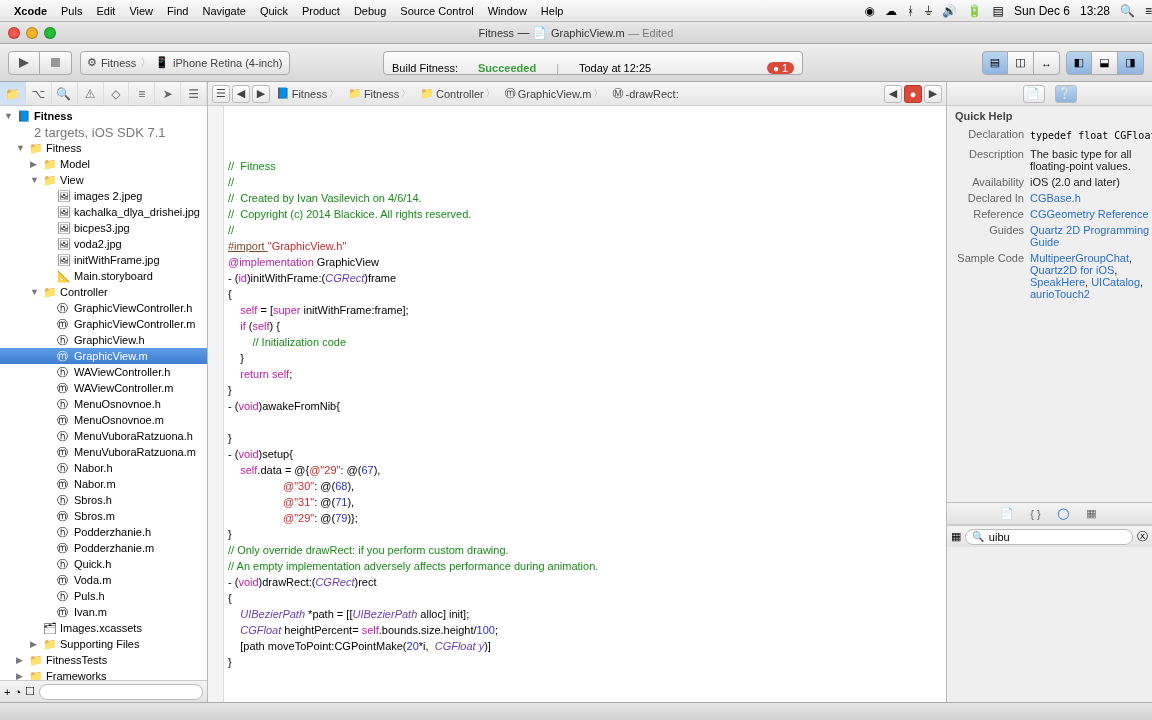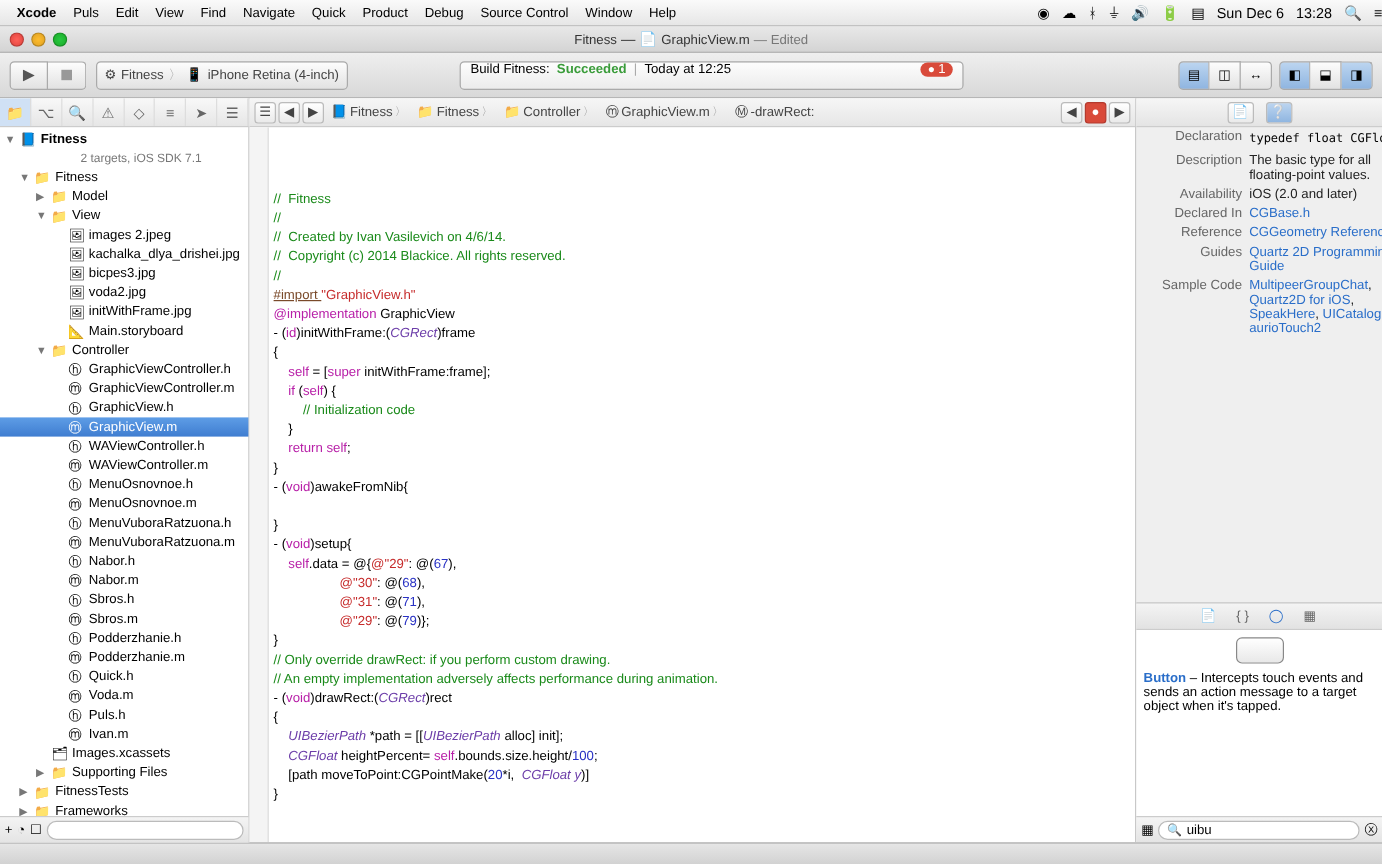--- a/index.html
+++ b/index.html
@@ -22,21 +22,21 @@
 .titlebar .title .sub { color:#777; }
 
 
 .toolbar { height:38px; background:linear-gradient(#efefef,#d8d8d8); border-bottom:1px solid #aaa; display:flex; align-items:center; padding:0 8px; gap:8px; }
 .runstop { display:flex; }
 .runstop .btn { width:32px; height:24px; background:linear-gradient(#fdfdfd,#e2e2e2); border:1px solid #aaa; display:flex; align-items:center; justify-content:center; }
 .runstop .btn:first-child{border-radius:4px 0 0 4px;}
 .runstop .btn:last-child{border-radius:0 4px 4px 0; border-left:none;}
 .scheme { height:24px; background:linear-gradient(#fdfdfd,#e2e2e2); border:1px solid #aaa; border-radius:4px; display:flex; align-items:center; padding:0 6px; gap:4px; font-size:11px; color:#444;}
 .scheme .sep{color:#aaa;}
-.activity { flex:1; max-width:420px; margin:0 auto; height:24px; background:linear-gradient(#fdfdfd,#ececec); border:1px solid #aaa; border-radius:4px; display:flex; align-items:flex-start; padding:0 8px; gap:6px; font-size:11px;}
+.activity { flex:1; max-width:420px; margin:0 auto; height:24px; background:linear-gradient(#fdfdfd,#ececec); border:1px solid #aaa; border-radius:4px; display:flex; align-items:flex-end; padding:0 8px; gap:20px; font-size:11px;}
 .activity .succ{color:#3a9c3a; font-weight:bold;}
 .activity .issue{margin-left:auto; background:#d94a3a; color:#fff; border-radius:8px; padding:0 6px; font-size:10px;}
 .viewgroup { margin-left:auto; display:flex; gap:6px;}
 .seg { display:flex; }
 .seg .btn { width:26px; height:24px; background:linear-gradient(#fdfdfd,#e2e2e2); border:1px solid #aaa; display:flex; align-items:center; justify-content:center; }
 .seg .btn+.btn{border-left:none;}
 .seg .btn:first-child{border-radius:4px 0 0 4px;}
 .seg .btn:last-child{border-radius:0 4px 4px 0;}
 .seg .btn.on{background:linear-gradient(#bcd5f0,#8fb5e0);}
 
@@ -48,21 +48,21 @@
 .nav-tabs { height:24px; background:linear-gradient(#f8f8f8,#e6e6e6); border-bottom:1px solid #ccc; display:flex; }
 .nav-tabs .t { flex:1; display:flex; align-items:center; justify-content:center; border-right:1px solid #ddd; font-size:12px; color:#666;}
 .nav-tabs .t.on{background:#d0e1f5;}
 .nav-tree { flex:1; overflow:auto; padding:2px 0; }
 .nav-tree .row { display:flex; align-items:center; height:16px; padding-left:6px; gap:3px; white-space:nowrap;}
 .nav-tree .row.sel { background:linear-gradient(#5e9de6,#3f7dd0); color:#fff; }
 .nav-tree .disclosure { width:10px; font-size:9px; color:#777; }
 .nav-tree .sel .disclosure{color:#fff;}
 .nav-tree .icon { width:14px; font-size:11px; }
 .nav-tree .label { font-size:11px; }
-.nav-tree .sub { font-size:10px; color:#777;margin-left:33px; }
+.nav-tree .sub { font-size:13px; color:#777; }
 .nav-tree .d0{padding-left:4px;} .nav-tree .d1{padding-left:16px;} .nav-tree .d2{padding-left:30px;} .nav-tree .d3{padding-left:44px;}
 .nav-filter{height:22px; border-top:1px solid #ccc; background:linear-gradient(#f4f4f4,#e4e4e4); display:flex; align-items:center; padding:0 4px; gap:4px;}
 .nav-filter .fld{flex:1; height:16px; background:#fff; border:1px solid #bbb; border-radius:8px;}
 
 
 .editor { flex:1; background:#fff; display:flex; flex-direction:column; border-right:1px solid #bbb; }
 .jump { height:24px; background:linear-gradient(#f6f6f6,#e6e6e6); border-bottom:1px solid #ccc; display:flex; align-items:center; padding:0 4px; gap:2px; font-size:11px; color:#444;}
 .jump .segbtn{width:18px; height:18px; border:1px solid #bbb; background:linear-gradient(#fff,#eaeaea); display:flex;align-items:center;justify-content:center; border-radius:3px;}
 .jump .crumb{display:flex;align-items:center; gap:2px; padding:0 4px;}
 .jump .crumb .ar{color:#999; font-size:9px;}
@@ -70,21 +70,21 @@
 .code { flex:1; overflow:auto; padding:4px 0 4px 20px; font-family:Menlo,Monaco,monospace; font-size:13px; line-height:16px; position:relative; white-space:pre; color:#000;}
 .code .gutter{position:absolute; left:0; top:0; width:16px; height:100%; background:#f4f4f4; border-right:1px solid #ddd;}
 .c-com{color:#1a8a1a;} .c-str{color:#c62b2b;} .c-kw{color:#b820a8;} .c-type{color:#6b3ca8;font-style:italic;} .c-num{color:#2831c4;} .c-pre{color:#7a4a2a;text-decoration:underline;}
 
 
 .inspector { width:205px; background:#efefef; display:flex; flex-direction:column; }
 .ins-tabs{height:24px; background:linear-gradient(#f6f6f6,#e4e4e4); border-bottom:1px solid #ccc; display:flex; justify-content:center; gap:10px; align-items:center;}
 .ins-tabs .t{width:22px; height:18px; border:1px solid #bbb; border-radius:3px; background:linear-gradient(#fff,#eaeaea); display:flex;align-items:center;justify-content:center;}
 .ins-tabs .t.on{background:linear-gradient(#bcd5f0,#8fb5e0);}
 .qh-title{font-weight:bold; padding:4px 8px; font-size:11px; color:#444;}
-.qh { padding:2px 20px; display:grid; grid-template-columns:68px 1fr; row-gap:4px; column-gap:6px; font-size:10px;}
+.qh { padding:2px 9px; display:grid; grid-template-columns:68px 1fr; row-gap:4px; column-gap:6px; font-size:10px;}
 .qh .k{text-align:right; color:#666;}
 .qh .v{color:#222;}
 .qh .v .code{font-family:Menlo,monospace; font-size:10px; padding:0; display:inline;}
 .qh .v a{color:#2a6ec9; text-decoration:none;}
 .lib { margin-top:auto; border-top:1px solid #bbb; display:flex; flex-direction:column; height:200px;}
 .lib-tabs{height:22px; background:linear-gradient(#f4f4f4,#e2e2e2); border-bottom:1px solid #ccc; display:flex; justify-content:center; gap:8px; align-items:center;}
 .lib-tabs .t{width:20px; height:16px; display:flex;align-items:center;justify-content:center; color:#666;}
 .lib-tabs .t.on{color:#2a6ec9;}
 .lib-body{flex:1; background:#fff; padding:6px; font-size:10px;}
 .lib-body .bt{color:#2a6ec9; font-weight:bold;}
@@ -421,20 +421,21 @@
     <div class="code" id="code">
       <div class="gutter"></div>
     <div><span class="c-com">//  Fitness</span></div><div><span class="c-com">//</span></div><div><span class="c-com">//  Created by Ivan Vasilevich on 4/6/14.</span></div><div><span class="c-com">//  Copyright (c) 2014 Blackice. All rights reserved.</span></div><div><span class="c-com">//</span></div><div></div><div><span class="c-pre">#import </span><span class="c-str">"GraphicView.h"</span></div><div></div><div><span class="c-kw">@implementation</span> GraphicView</div><div></div><div>- (<span class="c-kw">id</span>)initWithFrame:(<span class="c-type">CGRect</span>)frame</div><div>{</div><div>    <span class="c-kw">self</span> = [<span class="c-kw">super</span> initWithFrame:frame];</div><div>    <span class="c-kw">if</span> (<span class="c-kw">self</span>) {</div><div>        <span class="c-com">// Initialization code</span></div><div>    }</div><div>    <span class="c-kw">return</span> <span class="c-kw">self</span>;</div><div>}</div><div></div><div>- (<span class="c-kw">void</span>)awakeFromNib{</div><div>    </div><div>}</div><div></div><div>- (<span class="c-kw">void</span>)setup{</div><div>    <span class="c-kw">self</span>.data = @{<span class="c-str">@"29"</span>: @(<span class="c-num">67</span>),</div><div>                  <span class="c-str">@"30"</span>: @(<span class="c-num">68</span>),</div><div>                  <span class="c-str">@"31"</span>: @(<span class="c-num">71</span>),</div><div>                  <span class="c-str">@"29"</span>: @(<span class="c-num">79</span>)};</div><div>}</div><div></div><div></div><div><span class="c-com">// Only override drawRect: if you perform custom drawing.</span></div><div><span class="c-com">// An empty implementation adversely affects performance during animation.</span></div><div>- (<span class="c-kw">void</span>)drawRect:(<span class="c-type">CGRect</span>)rect</div><div>{</div><div>    <span class="c-type">UIBezierPath</span> *path = [[<span class="c-type">UIBezierPath</span> alloc] init];</div><div>    <span class="c-type">CGFloat</span> heightPercent= <span class="c-kw">self</span>.bounds.size.height/<span class="c-num">100</span>;</div><div>    [path moveToPoint:CGPointMake(<span class="c-num">20</span>*i,  <span class="c-type">CGFloat y</span>)]</div><div>}</div></div>
   </div>
 
   <div class="inspector">
     <div class="ins-tabs">
       <div class="t">📄</div>
       <div class="t on">❔</div>
     </div>
+    <div class="qh-title">Quick Help</div>
     <div class="qh" id="qh">
         <div class="k">Declaration</div>
         <div class="v"><span class="code">typedef float CGFloat;</span></div>
         <div class="k">Description</div>
         <div class="v">The basic type for all floating-point values.</div>
         <div class="k">Availability</div>
         <div class="v">iOS (2.0 and later)</div>
         <div class="k">Declared In</div>
         <div class="v"><a>CGBase.h</a></div>
         <div class="k">Reference</div>
@@ -445,26 +446,20 @@
         <div class="v"><a>MultipeerGroupChat</a>, <a>Quartz2D for iOS</a>, <a>SpeakHere</a>, <a>UICatalog</a>, <a>aurioTouch2</a></div>
       </div>
 
     <div class="lib">
       <div class="lib-tabs">
         <div class="t">📄</div>
         <div class="t">{ }</div>
         <div class="t on">◯</div>
         <div class="t">▦</div>
       </div>
-      <div class="lib-body">
-        <div style="text-align:center;margin-bottom:6px">
-            <div style="width:40px;height:22px;border:1px solid #888;border-radius:5px;margin:0 auto;background:linear-gradient(#fff,#e8e8e8)"></div>
-          </div>
-        <span class="bt">Button</span><span> – Intercepts touch events and sends an action message to a target object when it's tapped.</span>
-      </div>
       <div class="lib-filter">
         <span>▦</span>
         <div class="fld">🔍 <span>uibu</span></div>
         <span>ⓧ</span>
       </div>
     </div>
   </div>
 </div>
 
 <div class="dock"></div>

